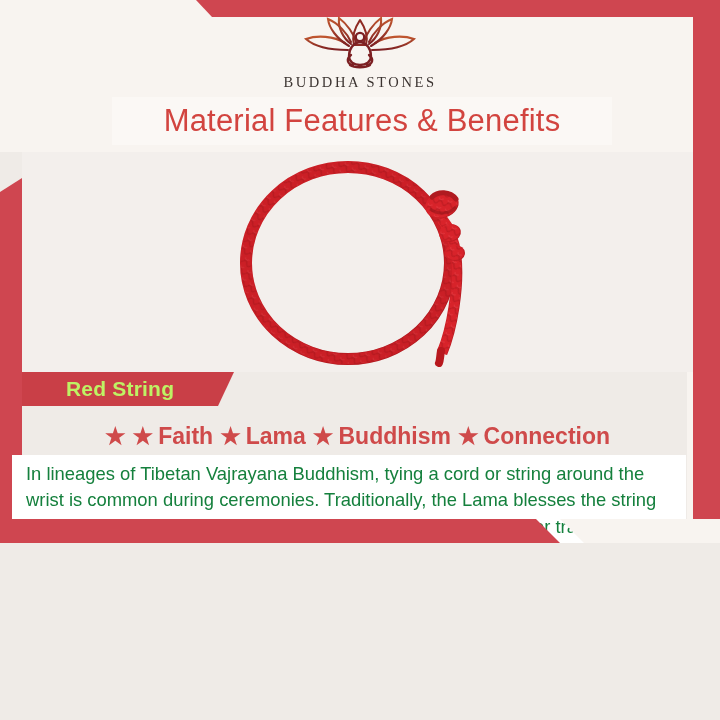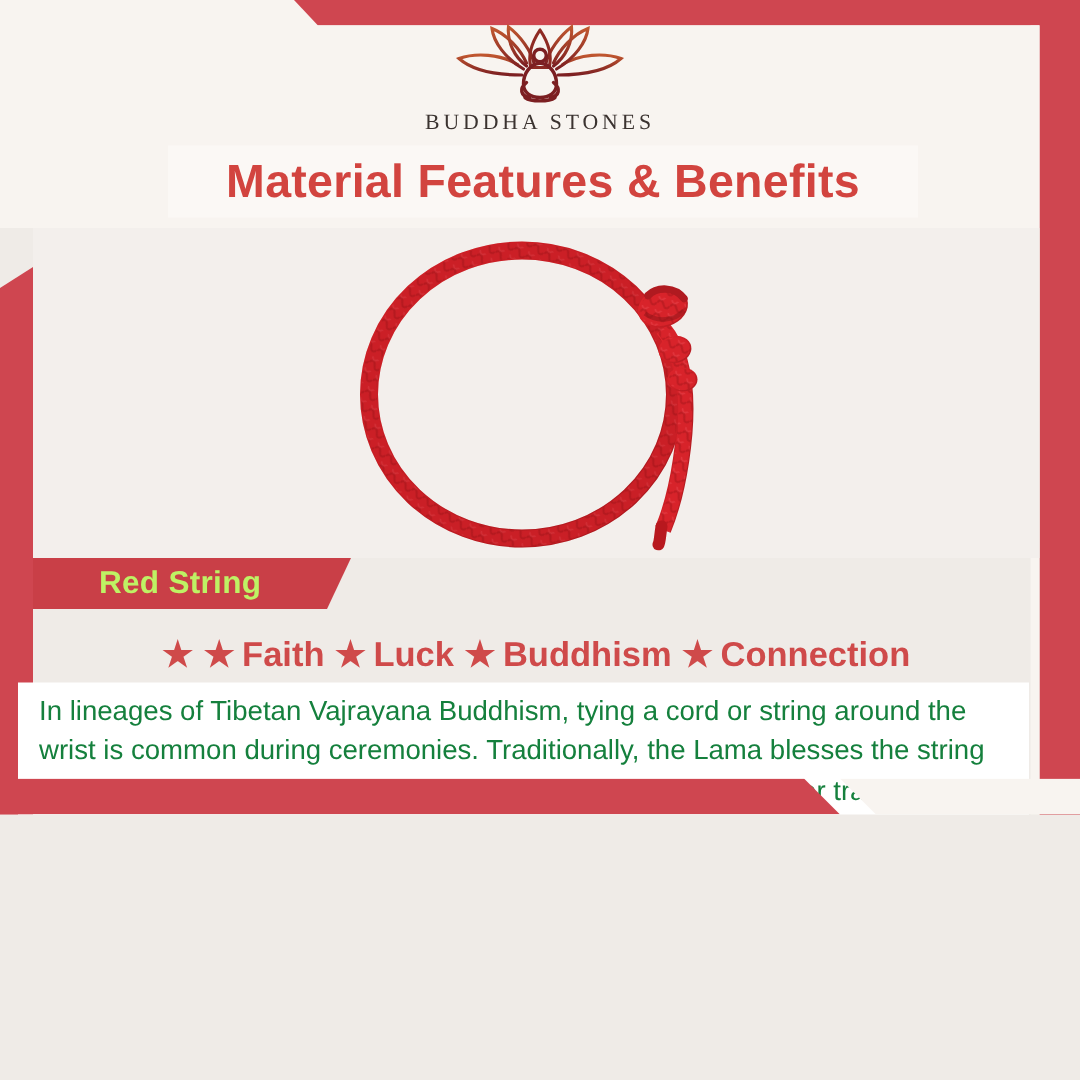--- a/index.html
+++ b/index.html
@@ -63,21 +63,21 @@
     font-weight:400;
   }
 
   
   .title-strip{
     position:absolute;left:112px;top:97px;width:500px;height:48px;
     background:#fbf8f5;
     display:flex;align-items:center;justify-content:center;
   }
   .title-text{
-    font-size:31px;font-weight:bold;color:#d2443f;
+    font-size:31px;font-weight:normal;color:#d2443f;
     letter-spacing:0.2px;white-space:nowrap;
   }
 
   
   .product-area{
     position:absolute;left:22px;top:152px;width:671px;height:220px;
     background:#f3efec;
     display:flex;align-items:center;justify-content:center;
   }
   .bracelet{display:block;}
@@ -212,21 +212,21 @@
   <div class="benefits">
     <div class="benefit">
       <span class="star">★</span>
     </div>
     <div class="benefit">
       <span class="star">★</span>
       <span>Faith</span>
     </div>
     <div class="benefit">
       <span class="star">★</span>
-      <span>Luck</span>
+      <span>Lama</span>
     </div>
     <div class="benefit">
       <span class="star">★</span>
       <span>Buddhism</span>
     </div>
     <div class="benefit">
       <span class="star">★</span>
       <span>Connection</span>
     </div>
   </div>

